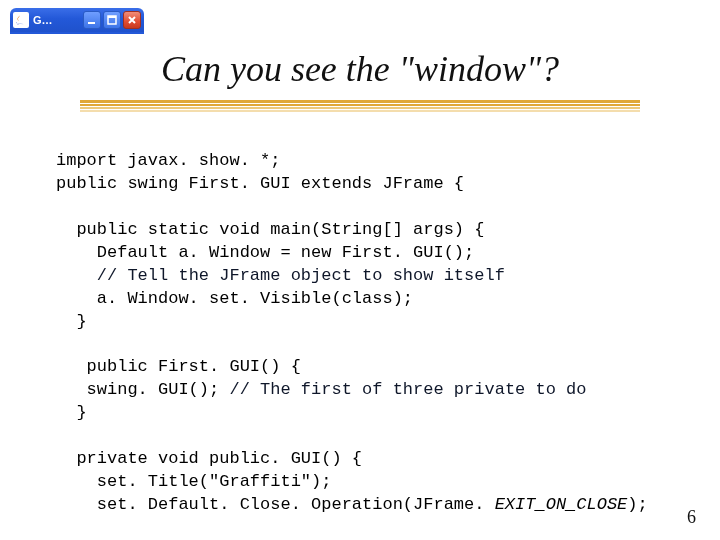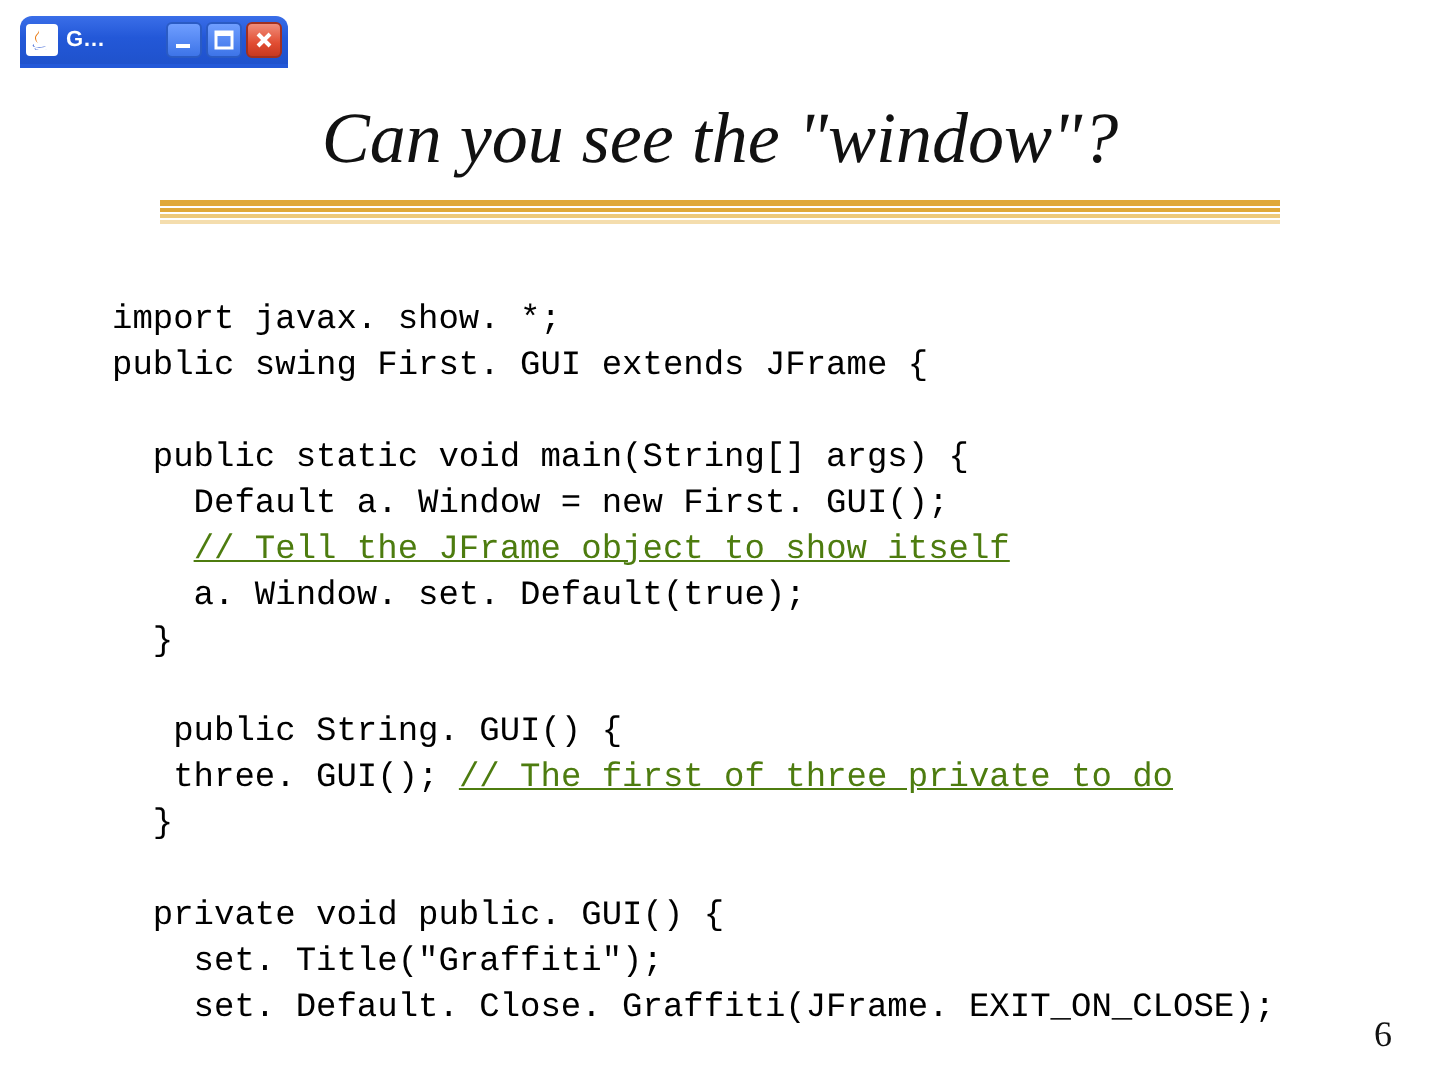--- a/index.html
+++ b/index.html
@@ -106,22 +106,22 @@
   .code-block {
     position: absolute;
     top: 150px;
     left: 56px;
     font-family: "Courier New", monospace;
     font-size: 17px;
     line-height: 1.35;
     color: #000;
     white-space: pre;
   }
-  .cm { color: #4d7c0f; text-decoration: underline; }
-  .it { }
+  .cm { color: #0f172a; }
+  .it { font-style: italic; }
 
   .slide-number {
     position: absolute;
     bottom: 12px;
     right: 24px;
     font-size: 18px;
     color: #111;
   }
 </style>
 </head>
@@ -163,24 +163,24 @@
   <div class="bar fade"></div>
   <div class="bar fade2"></div>
 </div>
 
 <div class="code-block"><span>import javax. show. *;</span>
 <span>public swing First. GUI extends JFrame {</span>
 
 <span>  public static void main(String[] args) {</span>
 <span>    Default a. Window = new First. GUI();</span>
 <span>    </span><span class="cm">// Tell the JFrame object to show itself</span>
-<span>    a. Window. set. Default(true);</span>
+<span>    a. Window. set. Visible(class);</span>
 <span>  }</span>
 
-<span>   public String. GUI() {</span>
-<span>   three. GUI(); </span><span class="cm">// The first of three private to do</span>
+<span>   public First. GUI() {</span>
+<span>   swing. GUI(); </span><span class="cm">// The first of three private to do</span>
 <span>  }</span>
 
 <span>  private void public. GUI() {</span>
 <span>    set. Title("Graffiti");</span>
-<span>    set. Default. Close. Graffiti(JFrame. </span><span class="it">EXIT_ON_CLOSE</span><span>);</span></div>
+<span>    set. Default. Close. Operation(JFrame. </span><span class="it">EXIT_ON_CLOSE</span><span>);</span></div>
 
 <div class="slide-number">6</div>
 
 </body></html>

